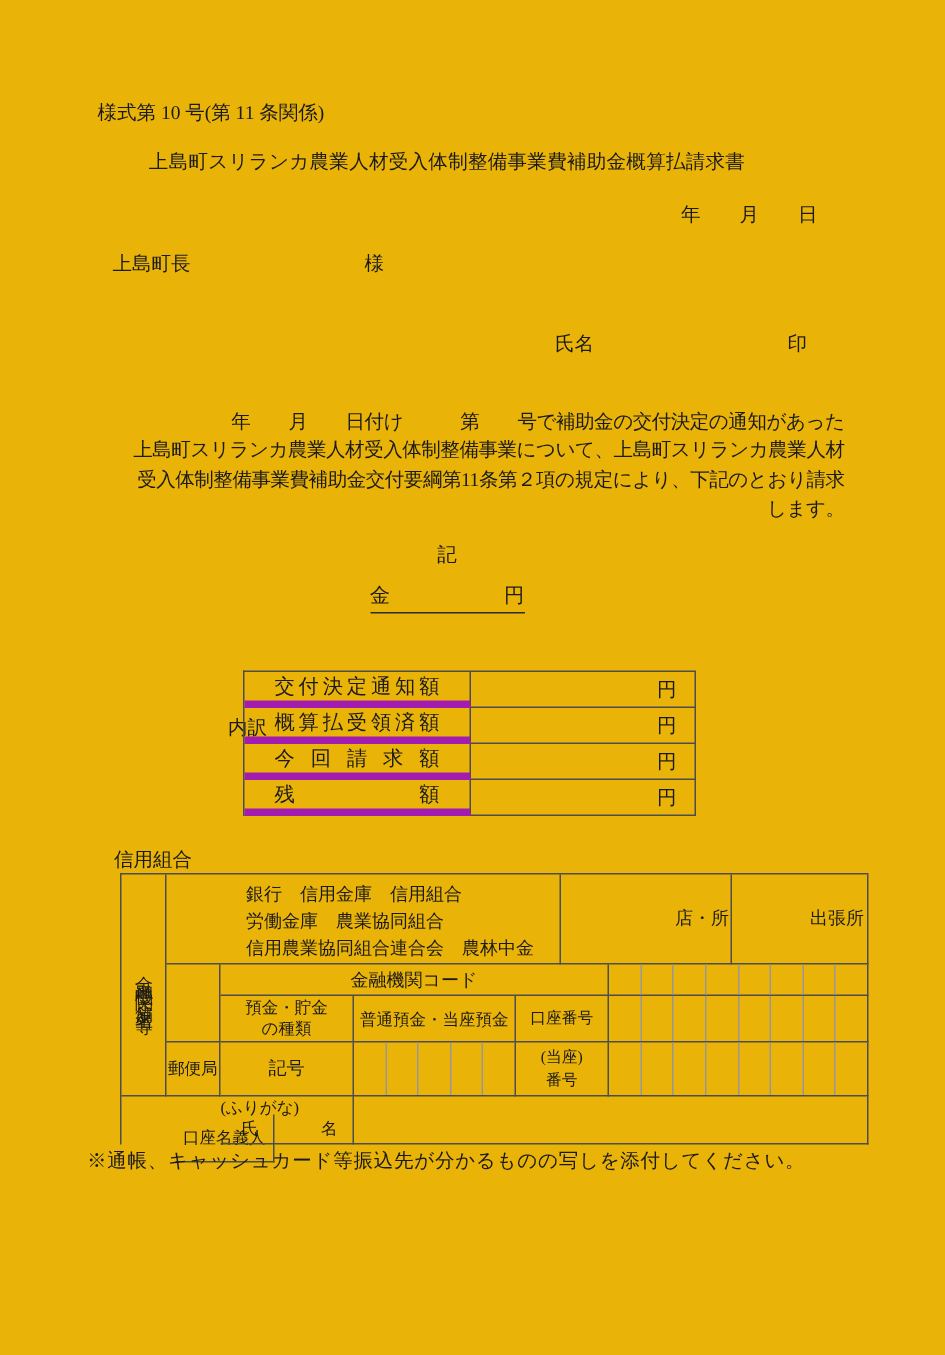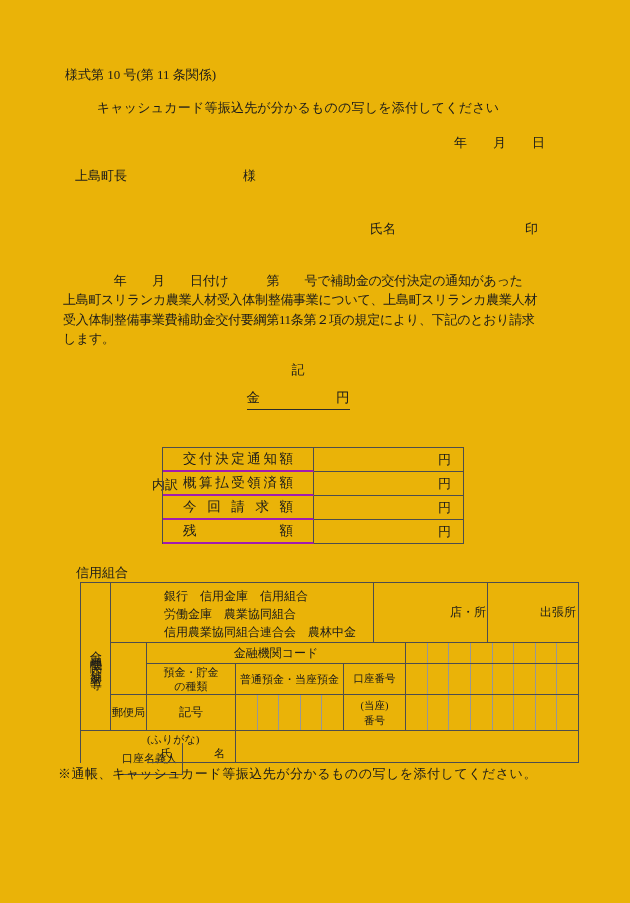--- a/index.html
+++ b/index.html
@@ -15,21 +15,21 @@
 
   
   .btable{
     position:absolute;left:162px;top:447px;width:301px;
     border-top:1px solid #4d4d4d;border-left:1px solid #4d4d4d;
     box-sizing:content-box;
   }
   .brow{display:flex;height:24px;}
   .brow .lbl{
     width:151px;box-sizing:border-box;
-    border-right:1px solid #4d4d4d;border-bottom:2px solid #a21caf;
+    border-right:1px solid #4d4d4d;border-bottom:5px solid #a21caf;
     display:flex;align-items:center;justify-content:center;
   }
   .brow .lbl .inner{
     width:110px;font-size:13.5px;
     text-align:justify;text-align-last:justify;
   }
   .brow .val{
     flex:1;box-sizing:border-box;
     border-right:1px solid #4d4d4d;border-bottom:1px solid #4d4d4d;
     display:flex;align-items:center;justify-content:flex-end;
@@ -66,31 +66,31 @@
   }
   .pre{white-space:pre-wrap;}
 </style>
 </head>
 <body>
 
 <div class="page">
 
   <div class="abs t13" style="left:65px;top:66px;">様式第 10 号(第 11 条関係)</div>
 
-  <div class="abs center-col" style="top:99px;font-size:13px;letter-spacing:0.2px;">キャッシュカード等振込先が分かるものの写しを添付してください</div>
+  <div class="abs center-col" style="top:99px;font-size:13px;letter-spacing:0.2px;">上島町スリランカ農業人材受入体制整備事業費補助金概算払請求書</div>
 
   <div class="abs" style="left:63px;top:134px;width:482px;text-align:right;font-size:13px;">年　　月　　日</div>
 
   <div class="abs t13" style="left:75px;top:167px;">上島町長</div>
   <div class="abs t13" style="left:243px;top:167px;">様</div>
 
   <div class="abs t13" style="left:370px;top:220px;">氏名</div>
   <div class="abs t13" style="left:525px;top:220px;">印</div>
 
-  <div class="abs pre" style="left:63px;top:271px;width:500px;font-size:13px;letter-spacing:-0.3px;line-height:19.3px;">　　　　年　　月　　日付け　　　第　　号で補助金の交付決定の通知があった
+  <div class="abs pre" style="left:63px;top:271px;width:500px;font-size:13px;letter-spacing:-0.3px;line-height:19.3px;text-align:right;">　　　　年　　月　　日付け　　　第　　号で補助金の交付決定の通知があった
 上島町スリランカ農業人材受入体制整備事業について、上島町スリランカ農業人材
 受入体制整備事業費補助金交付要綱第11条第２項の規定により、下記のとおり請求
 します。</div>
 
   <div class="abs center-col t13" style="top:361px;">記</div>
 
   <div class="abs center-col" style="top:388px;">
     <span class="underline-amt"><span>金</span><span>円</span></span>
   </div>
 

